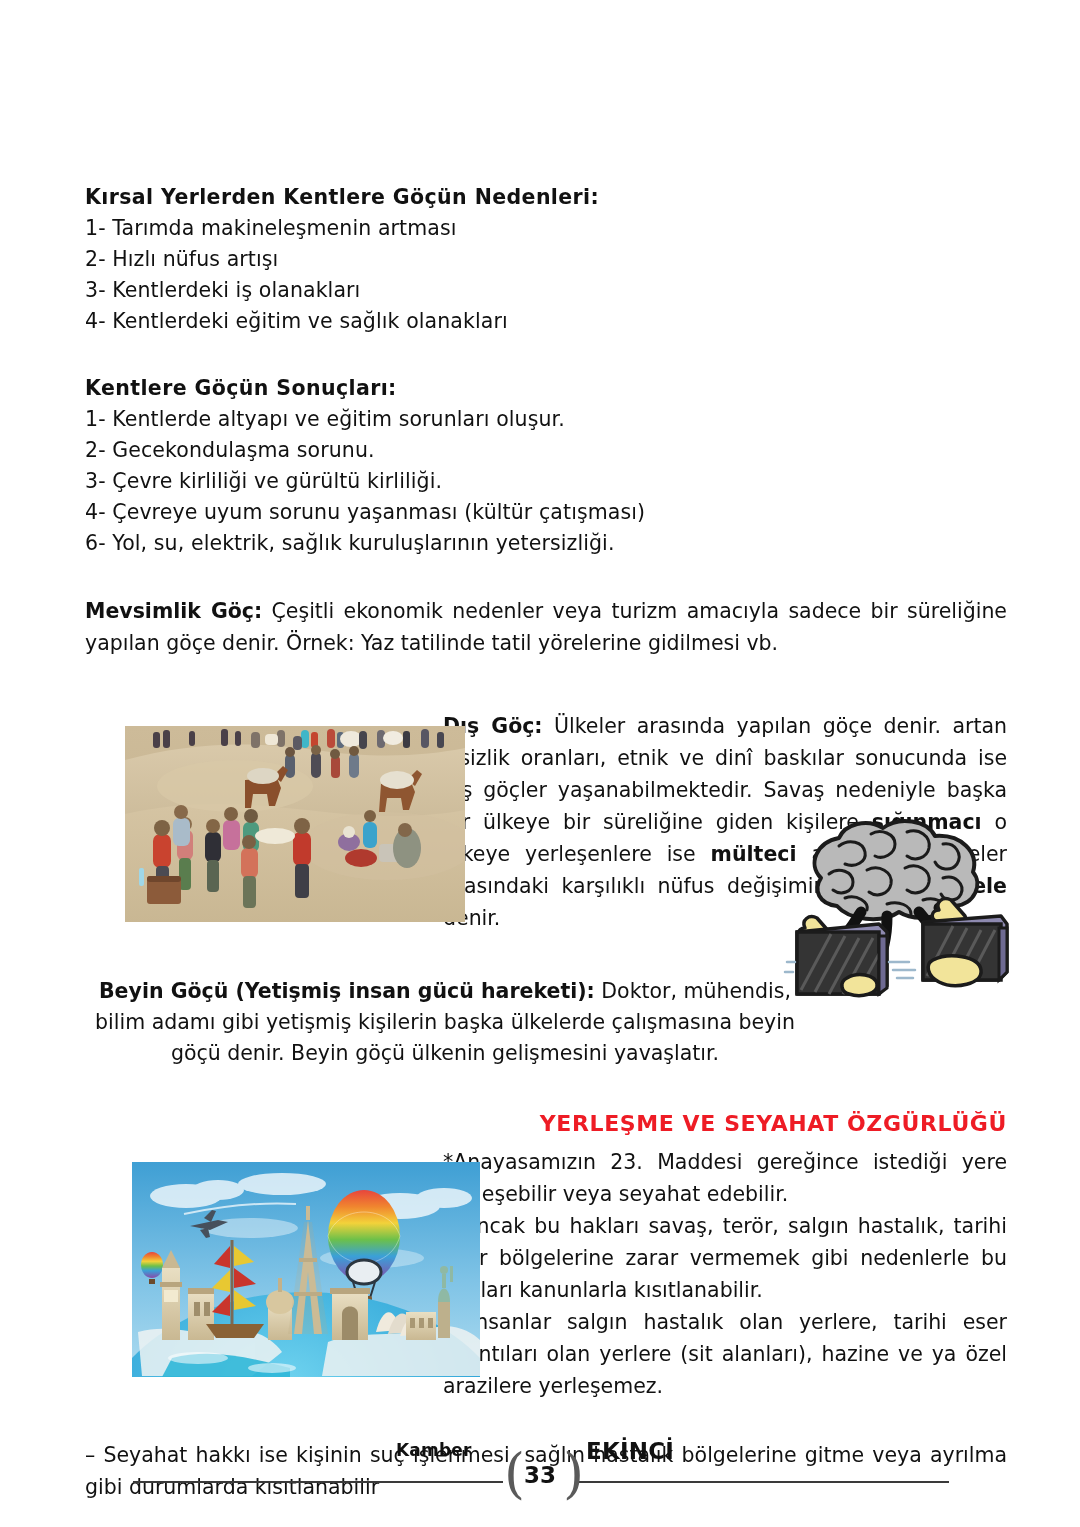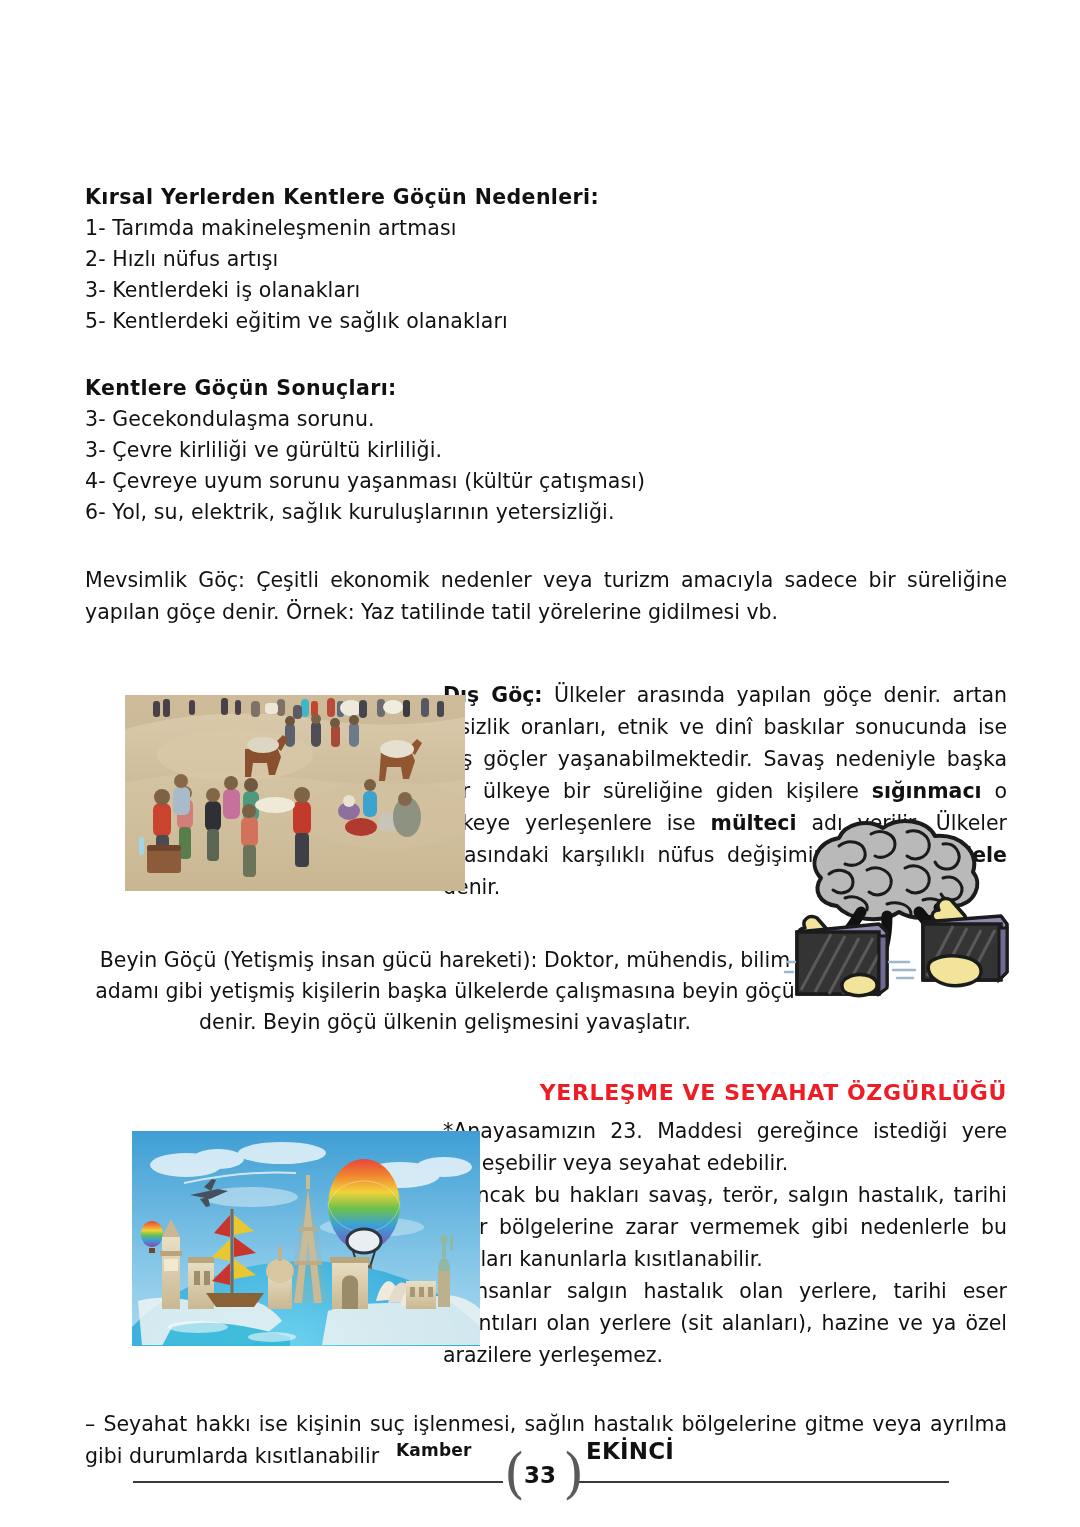--- a/index.html
+++ b/index.html
@@ -46,21 +46,21 @@
     letter-spacing: 0.1px;
   }
   .gap-md { height: 36px; }
 
   .para {
     font-size: 20.5px;
     line-height: 32px;
     margin: 0;
     text-align: justify;
   }
-  .para b { font-weight: normal; }
+  .para b { font-weight: bold; }
 
   
   .mevsimlik {
     width: 922px;
   }
 
   
   .row-disgoc {
     position: relative;
     width: 922px;
@@ -199,28 +199,29 @@
 
 <div class="page">
 
   <div class="content">
 
     <div>
       <p class="sec-head">Kırsal Yerlerden Kentlere Göçün Nedenleri:</p>
       <p class="li">1- Tarımda makineleşmenin artması</p>
       <p class="li">2- Hızlı nüfus artışı</p>
       <p class="li">3- Kentlerdeki iş olanakları</p>
-      <p class="li">5- Kentlerdeki eğitim ve sağlık olanakları</p>
+      <p class="li">4- Kentlerdeki eğitim ve sağlık olanakları</p>
     </div>
 
     <div class="gap-md"></div>
 
     <div>
       <p class="sec-head">Kentlere Göçün Sonuçları:</p>
-      <p class="li">3- Gecekondulaşma sorunu.</p>
+      <p class="li">1- Kentlerde altyapı ve eğitim sorunları oluşur.</p>
+      <p class="li">2- Gecekondulaşma sorunu.</p>
       <p class="li">3- Çevre kirliliği ve gürültü kirliliği.</p>
       <p class="li">4- Çevreye uyum sorunu yaşanması (kültür çatışması)</p>
       <p class="li">6- Yol, su, elektrik, sağlık kuruluşlarının yetersizliği.</p>
     </div>
 
     <div class="gap-md"></div>
 
     <p class="para mevsimlik"><b>Mevsimlik Göç:</b><span> Çeşitli ekonomik nedenler veya turizm amacıyla sadece bir süreliğine yapılan göçe denir. Örnek: Yaz tatilinde tatil yörelerine gidilmesi vb.</span></p>
 
     <div style="height:30px"></div>

